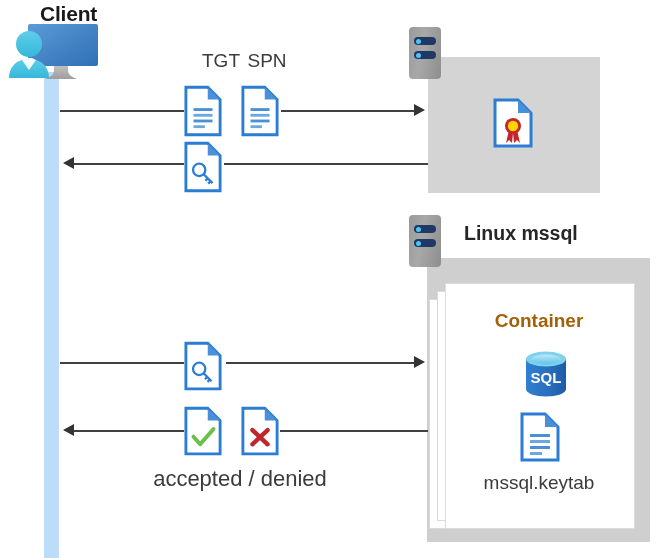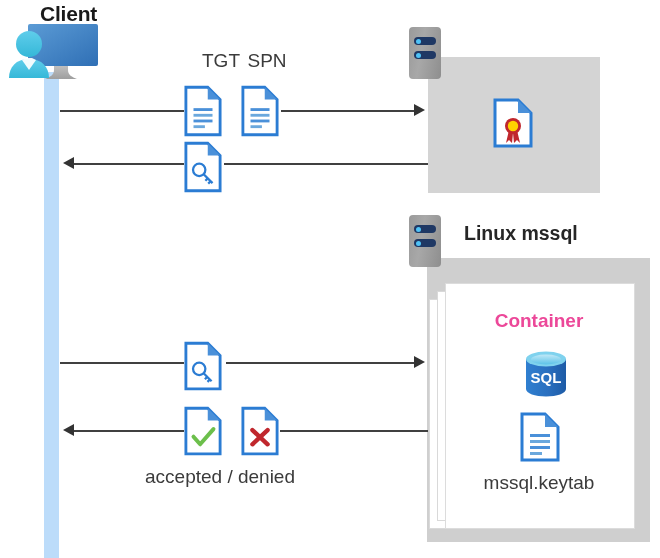--- a/index.html
+++ b/index.html
@@ -6,25 +6,25 @@
   body{width:660px;height:558px;position:relative;overflow:hidden;
        font-family:"Liberation Sans","DejaVu Sans",sans-serif;
        -webkit-font-smoothing:antialiased;}
   .canvas{position:absolute;left:0;top:0;width:596px;height:558px;text-decoration:underline;}
   .abs{position:absolute;}
 
   
   .ttl-client{left:40px;top:2px;font-size:21px;font-weight:bold;color:#1a1a1a;letter-spacing:-.2px;}
   .ttl-dc{left:464px;top:2px;font-size:19.5px;font-weight:bold;color:#262626;line-height:23px;width:180px;}
   .ttl-linux{left:464px;top:222px;font-size:19.5px;font-weight:bold;color:#262626;line-height:23px;}
-  .ttl-container{left:445px;top:310px;width:188px;text-align:center;font-size:19px;font-weight:bold;color:#ec4899;}
+  .ttl-container{left:445px;top:310px;width:188px;text-align:center;font-size:19px;font-weight:bold;color:#a16207;}
   .lbl-tgt{left:186px;top:50px;width:36px;text-align:center;font-size:19px;color:#3b3b3b;margin-left:16px;}
   .lbl-spn{left:240px;top:50px;width:42px;text-align:center;font-size:19px;color:#3b3b3b;margin-left:6px;}
   .lbl-keytab{left:445px;top:472px;width:188px;text-align:center;font-size:19px;color:#3b3b3b;}
-  .lbl-accden{left:145px;top:466px;width:190px;text-align:left;font-size:19px;color:#3b3b3b;}
+  .lbl-accden{left:145px;top:466px;width:190px;text-align:center;font-size:22px;color:#3b3b3b;}
 
   
   .pillar{left:44px;top:72px;width:15px;height:486px;background:#bcdcfa;}
 
   
   .box-dc{left:428px;top:57px;width:172px;height:136px;background:#d4d4d4;}
   .box-linux{left:427px;top:258px;width:223px;height:284px;background:#cfcfcf;}
 
   
   .card{background:#ffffff;border:1px solid #d9d9d9;}

